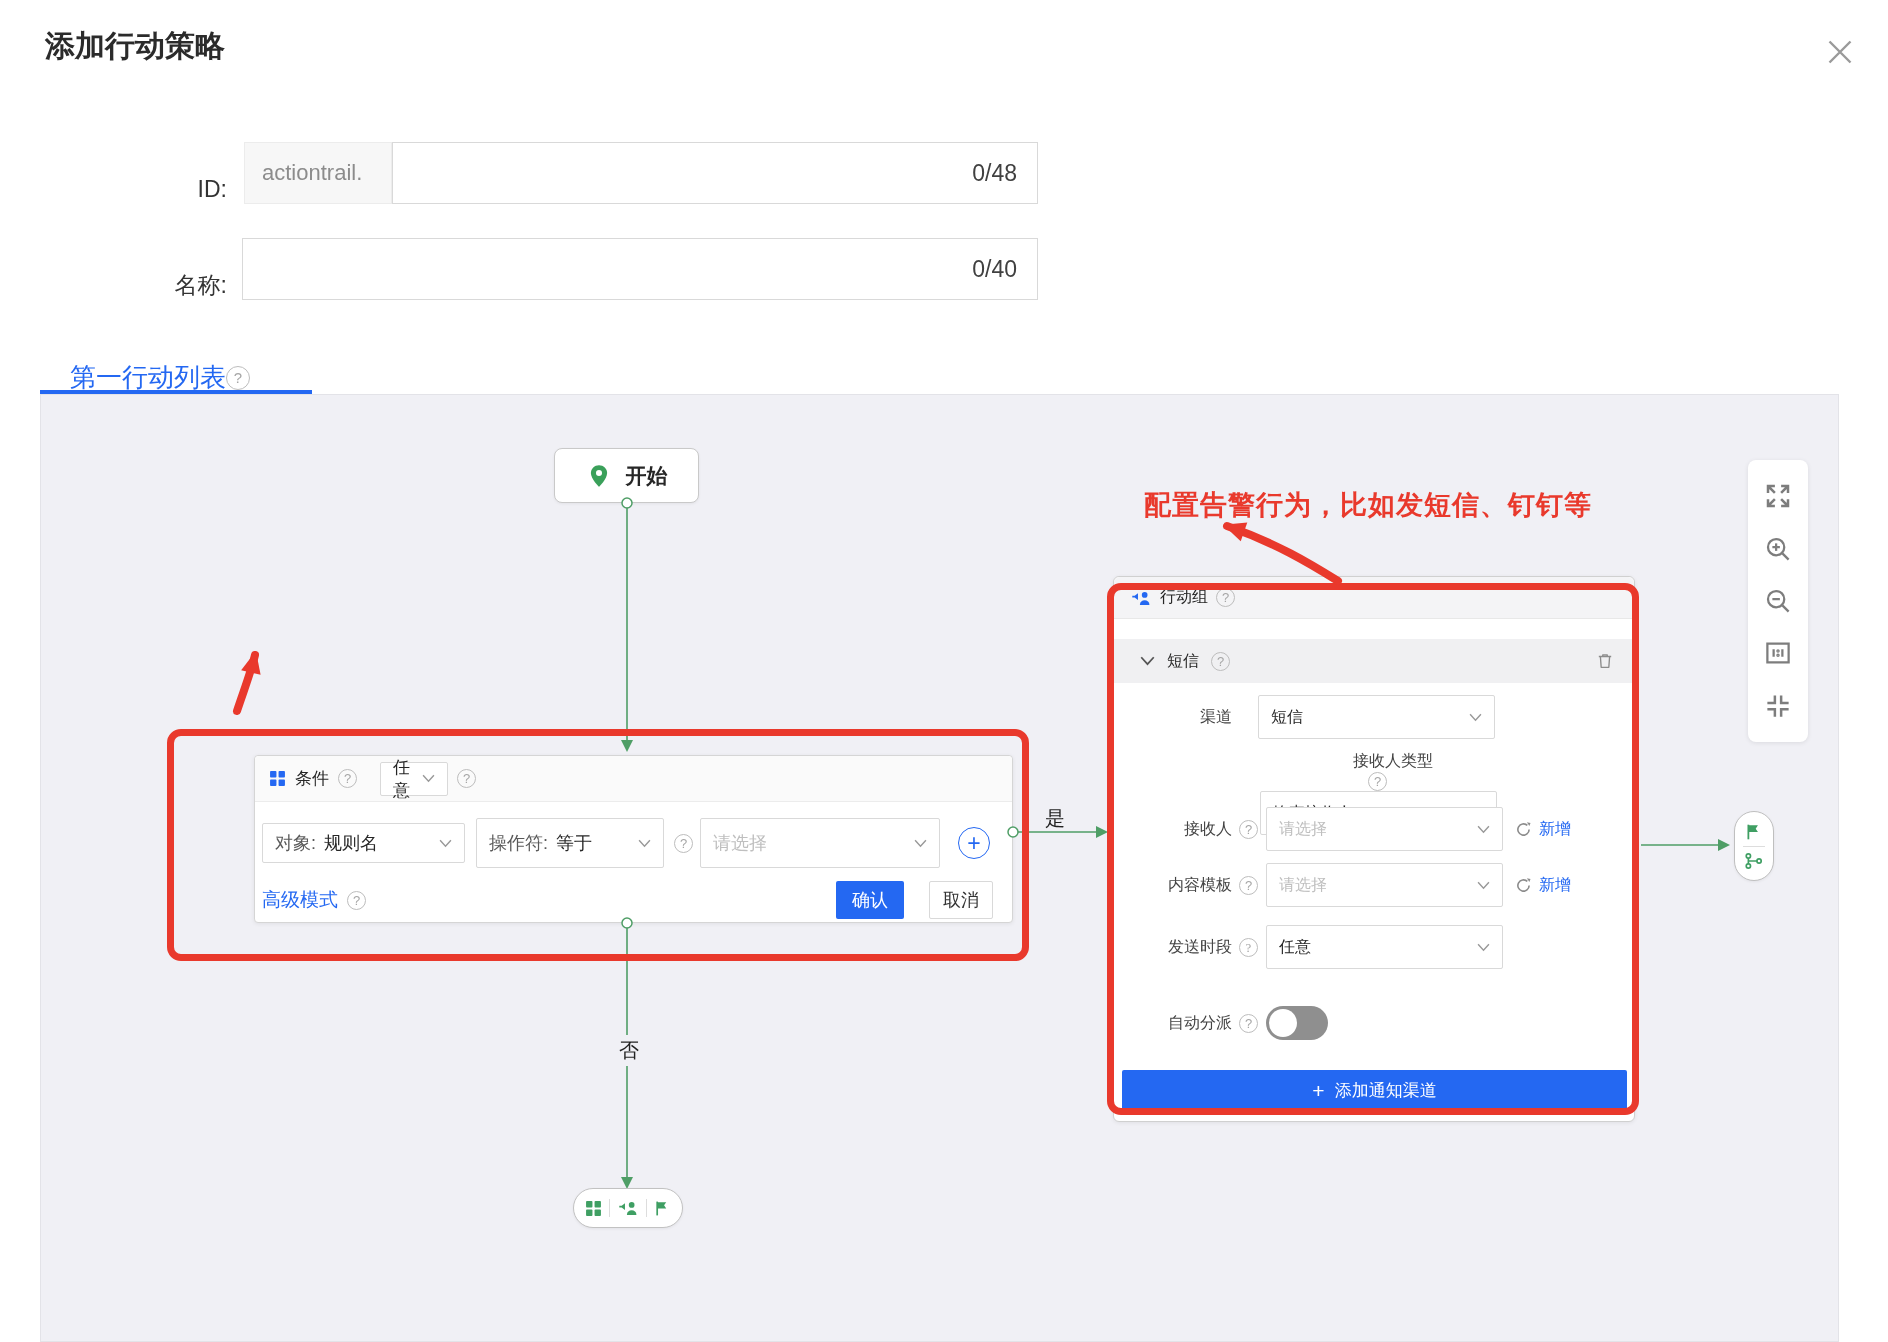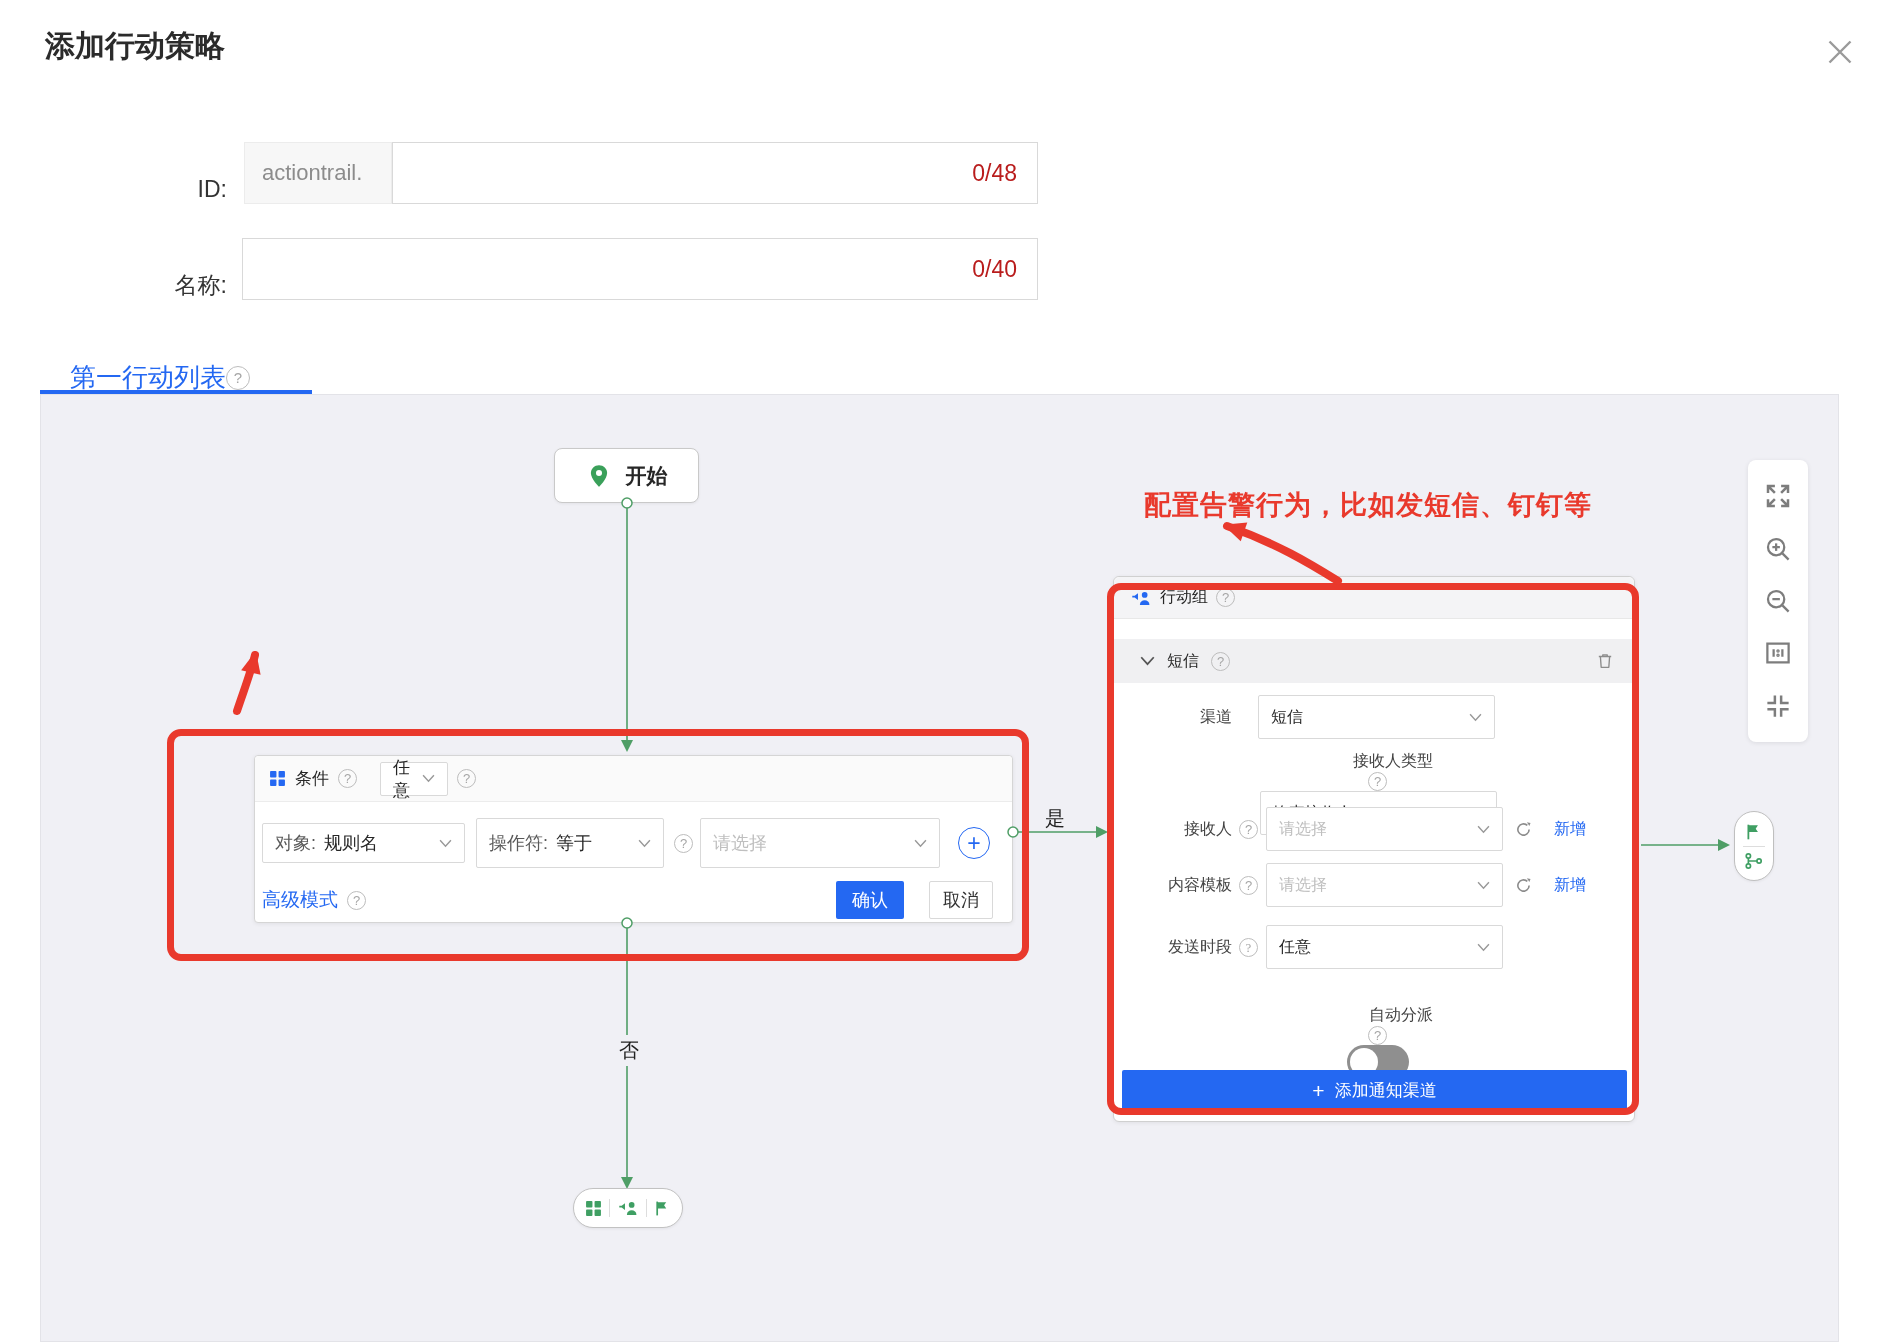--- a/index.html
+++ b/index.html
@@ -22,21 +22,21 @@
   .id-prefix {
     left:244px; top:142px; width:148px; height:62px;
     background:#f7f7f7; border:1px solid #ececec;
     display:flex; align-items:center; padding-left:17px;
     font-size:22px; color:#8c8c8c;
   }
   .input-wrap { height:62px; background:#fff; border:1px solid #d9d9d9; display:flex; align-items:center; }
   .id-input-wrap   { left:392px; top:142px; width:646px; }
   .name-input-wrap { left:242px; top:238px; width:796px; }
   .text-input { flex:1; height:100%; border:none; outline:none; font-size:22px; padding:0 14px; background:transparent; font-family:inherit; }
-  .char-counter { font-size:23px; color:#b91c1c; padding-right:20px; white-space:nowrap; }
+  .char-counter { font-size:23px; color:#404040; padding-right:20px; white-space:nowrap; }
 
   
   .tab { left:70px; top:360px; font-size:26px; color:#2468f2; font-weight:500; display:flex; align-items:center; cursor:pointer; }
   .tab-underline { left:40px; top:390px; width:272px; height:4px; background:#2468f2; }
 
   
   .canvas {
     left:40px; top:394px; width:1799px; height:948px;
     background:#f0f0f5; border:1px solid #e3e3e8; overflow:hidden;
   }
@@ -111,28 +111,28 @@
   }
   .sms-bar {
     left:0; top:62px; width:100%; height:44px; background:#f0f0f2;
     display:flex; align-items:center; gap:12px; padding:0 20px 0 26px; font-size:16px;
   }
   .sms-bar .spacer { flex:1; }
   .field-row { left:0; width:100%; height:44px; display:flex; align-items:center; }
   .field-label { width:118px; text-align:right; color:#444; flex:none; }
   .field-row .help { margin-left:7px; }
   .field-control { width:237px; height:44px; margin-left:8px; flex:none; font-size:16px; }
-  .addon { display:flex; align-items:center; gap:22px; margin-left:12px; }
+  .addon { display:flex; align-items:center; gap:7px; margin-left:12px; }
   .addon .add-link { color:#2468f2; font-size:16px; cursor:pointer; }
   .row-channel   { top:118px; }
   .row-rcpt-type { top:174px;flex-direction:column; }
   .row-rcpt      { top:230px;align-items:center; }
   .row-template  { top:286px; }
   .row-period    { top:348px;font-family:Liberation Serif, serif; }
-  .row-dispatch  { top:428px; height:36px;flex-direction:column; }
+  .row-dispatch  { top:428px; height:36px; }
   .toggle {
     width:62px; height:34px; border-radius:17px; background:#8f8f8f;
     margin-left:8px; position:relative; cursor:pointer; flex:none;
   }
   .toggle .knob { position:absolute; left:3px; top:3px; width:28px; height:28px; border-radius:50%; background:#fff; }
   .add-channel-btn {
     left:8px; top:493px; width:505px; height:41px; background:#2468f2; color:#fff;
     border-radius:2px; display:flex; align-items:center; justify-content:center; gap:10px;
     font-size:17px; cursor:pointer;
   }

